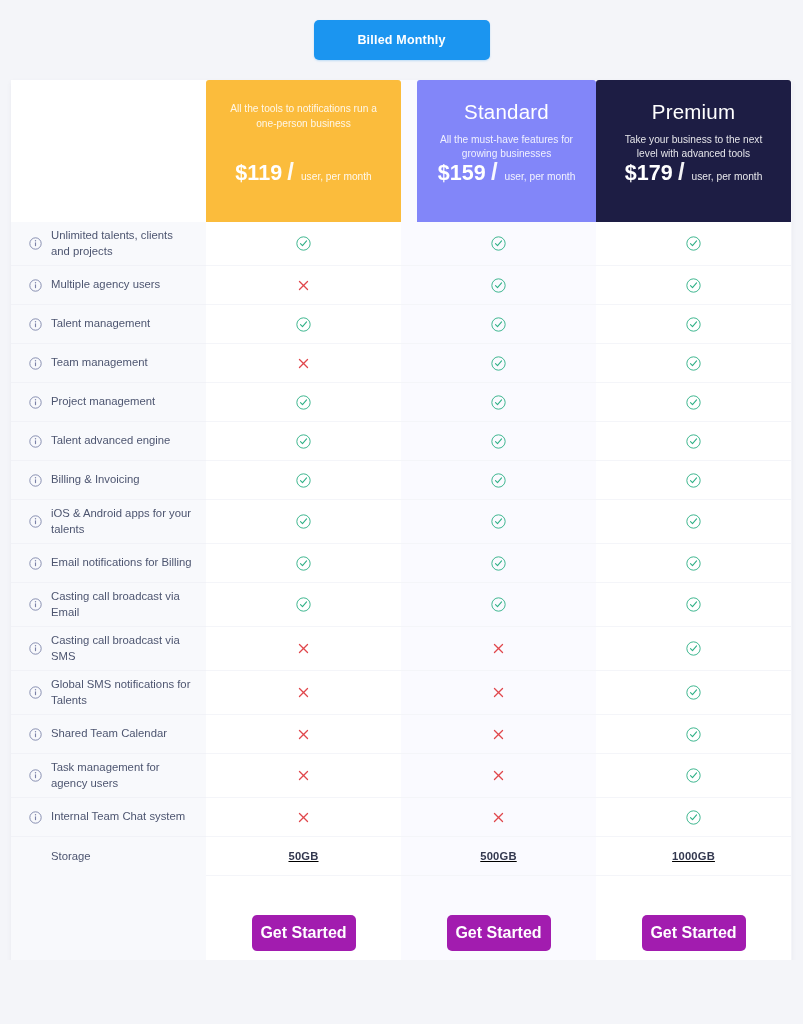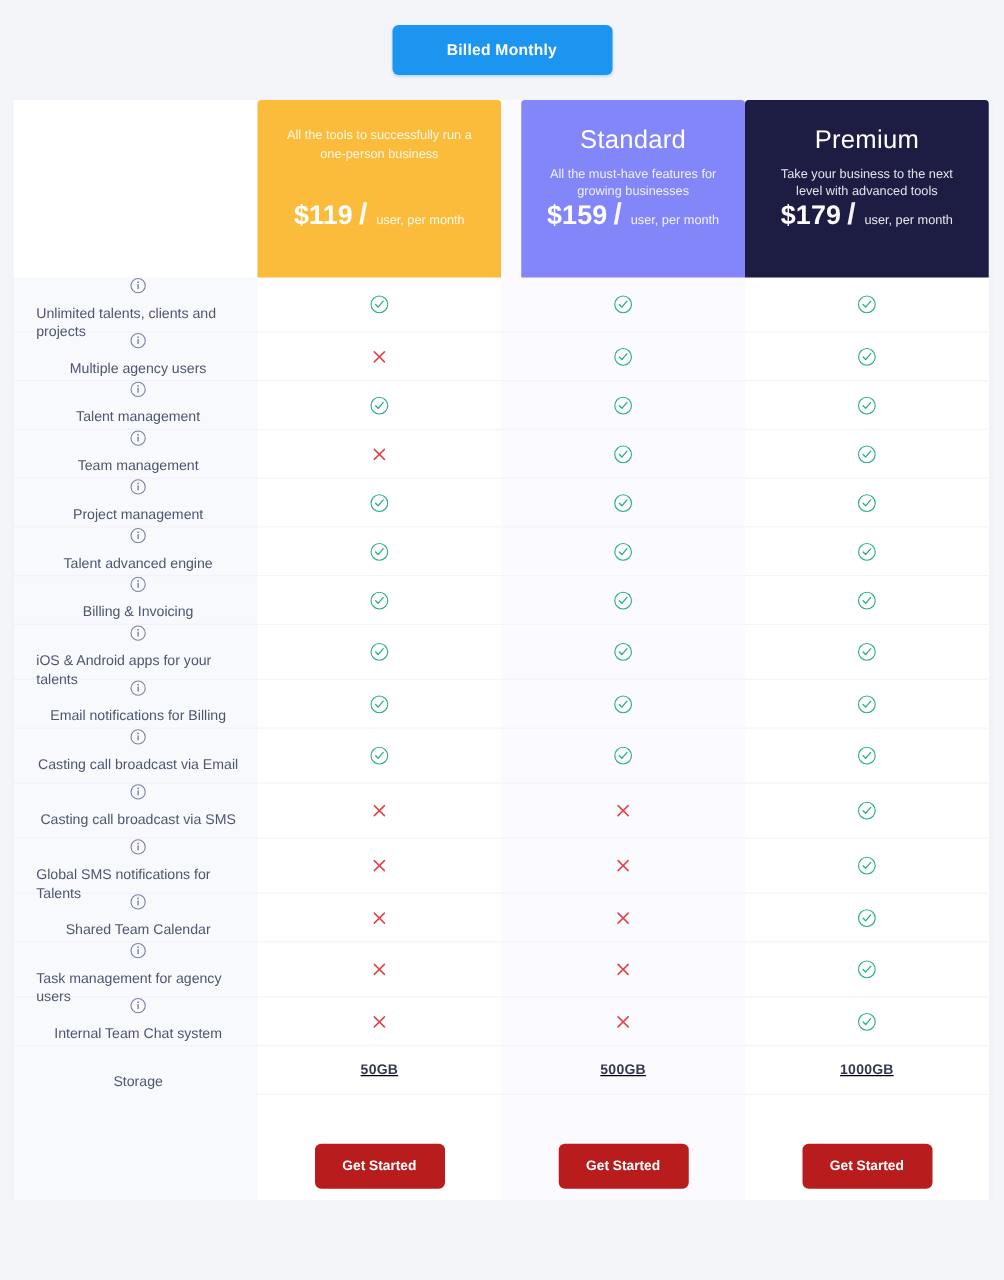--- a/index.html
+++ b/index.html
@@ -121,21 +121,20 @@
 
   .frow {
     display: flex;
     align-items: center;
     gap: 9px;
     padding: 0 14px 0 18px;
     border-bottom: 1px solid #f1f2f7;
     color: #4d5570;
     font-size: 11.3px;
     line-height: 1.35;
-    flex-direction: column;
   }
   .frow:last-child { border-bottom: none; }
 
   .cell {
     display: flex;
     align-items: center;
     justify-content: center;
     border-bottom: 1px solid #f4f5f9;
     text-decoration: underline;
   }
@@ -166,23 +165,23 @@
     height: 114px;
     display: flex;
     align-items: center;
     justify-content: center;
   }
   .cta-btn {
     width: 104px;
     height: 36px;
     border: none;
     border-radius: 5px;
-    background: #b91c1c;
+    background: #a21caf;
     color: #ffffff;
-    font-size: 11px;
+    font-size: 16px;
     font-weight: bold;
     cursor: pointer;
     font-family: "Liberation Sans", sans-serif;
   }
 </style>
 </head>
 <body>
 
 <div class="page">
 
@@ -318,21 +317,21 @@
           <div class="frow h2">
             <span class="info-spacer"></span>
             <span>Storage</span>
           </div>
         </div>
       <div class="cta-zone"></div>
     </div>
 
     <div class="col col-plan plain" id="plan-col-0">
         <div class="plan-head head-solo">
-          <div class="plan-desc">All the tools to successfully run a one-person business</div>
+          <div class="plan-desc">All the tools to notifications run a one-person business</div>
           <div class="plan-price">
             <span class="price-amount">$119</span>
             <span class="price-slash">/</span>
             <span class="price-unit">user, per month</span>
           </div>
         </div>
         <div class="cell h1">
           <svg class="check-icon" viewBox="0 0 18 18">
             <circle cx="9" cy="9" r="8" fill="none" stroke="#2eb086" stroke-width="1.1"></circle>
             <path d="M5.4 9.2 L7.8 11.6 L12.7 5.9" fill="none" stroke="#2eb086" stroke-width="1.3" stroke-linecap="round" stroke-linejoin="round"></path>

